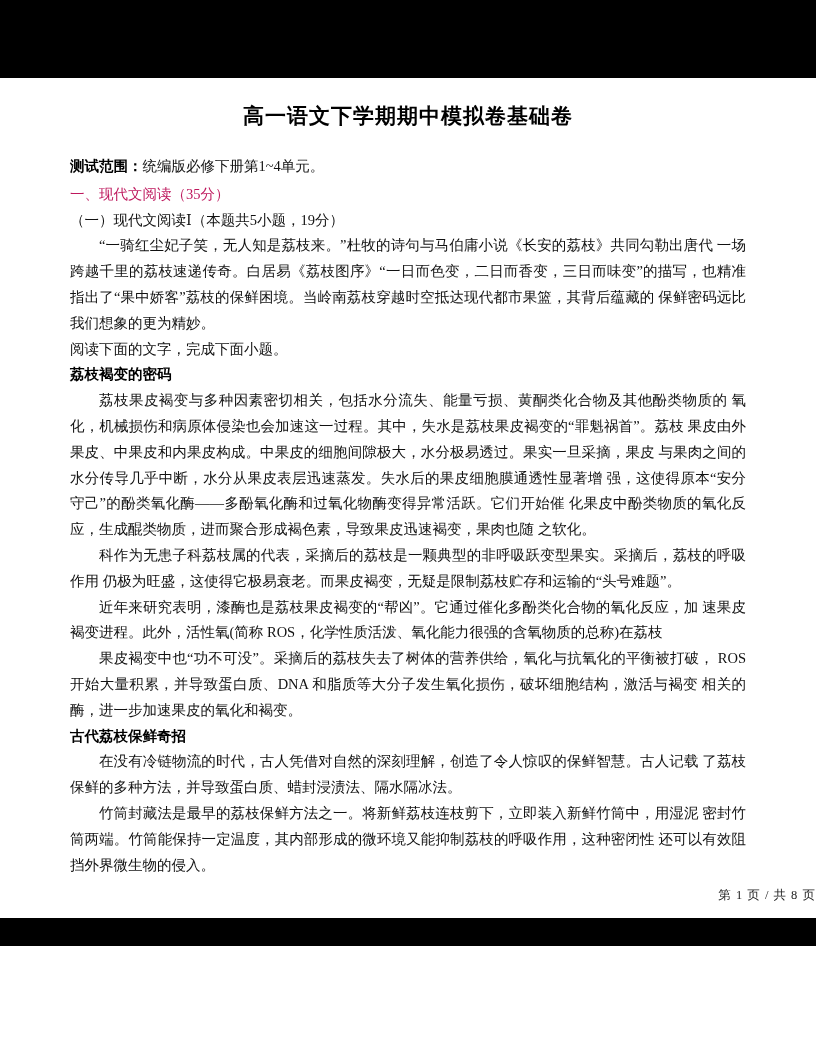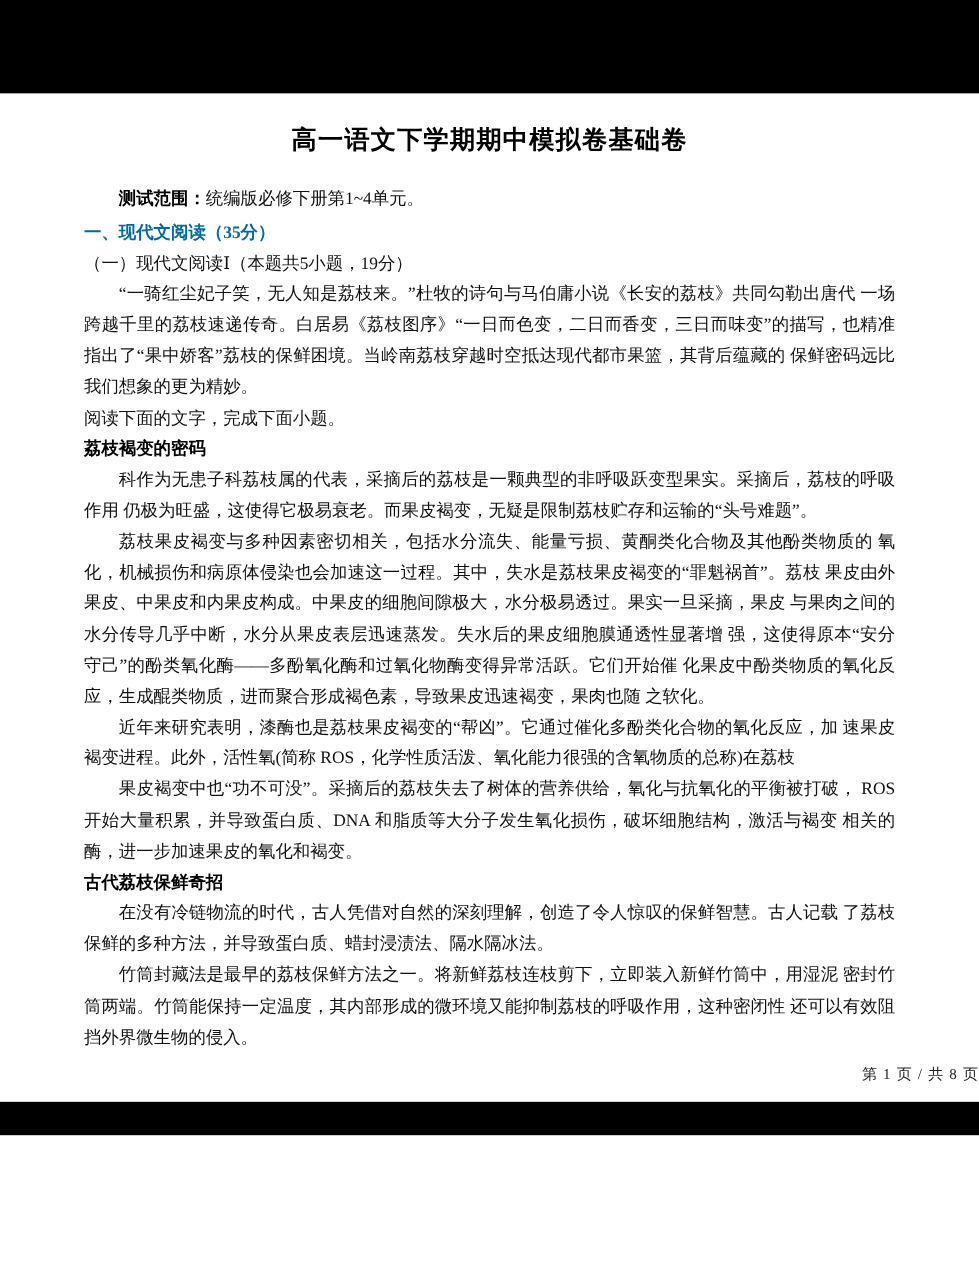--- a/index.html
+++ b/index.html
@@ -24,23 +24,23 @@
   }
   .exam-title {
     text-align: center;
     font-size: 21px;
     font-weight: bold;
     letter-spacing: 1px;
     margin: 10px 0 24px 0;
     color: #000;
   }
   .line { font-size: 14.5px; line-height: 25.8px; color: #111; }
-  .meta-line { margin-bottom: 2px; margin-left: 29px; }
+  .meta-line { margin-bottom: 2px; }
   .bold { font-weight: bold; color: #000; }
-  .sec-heading { font-weight: bold; color: #0369a1; }
+  .sec-heading { font-weight: normal; color: #be185d; }
   .para {
     text-align: justify;
     text-indent: 2em;
   }
   .passage-subheading {
     text-align: left;
     font-weight: bold;
     font-size: 14.5px;
     line-height: 25.8px;
     color: #000;
@@ -71,23 +71,23 @@
     <p class="line sec-heading">一、现代文阅读（35分）</p>
 
     <p class="line">（一）现代文阅读Ⅰ（本题共5小题，19分）</p>
 
     <p class="line para">“一骑红尘妃子笑，无人知是荔枝来。”杜牧的诗句与马伯庸小说《长安的荔枝》共同勾勒出唐代 一场跨越千里的荔枝速递传奇。白居易《荔枝图序》“一日而色变，二日而香变，三日而味变”的描写，也精准指出了“果中娇客”荔枝的保鲜困境。当岭南荔枝穿越时空抵达现代都市果篮，其背后蕴藏的 保鲜密码远比我们想象的更为精妙。</p>
 
     <p class="line">阅读下面的文字，完成下面小题。</p>
 
     <h3 class="passage-subheading">荔枝褐变的密码</h3>
 
+    <p class="line para">荔枝果皮褐变与多种因素密切相关，包括水分流失、能量亏损、黄酮类化合物及其他酚类物质的 氧化，机械损伤和病原体侵染也会加速这一过程。其中，失水是荔枝果皮褐变的“罪魁祸首”。荔枝 果皮由外果皮、中果皮和内果皮构成。中果皮的细胞间隙极大，水分极易透过。果实一旦采摘，果皮 与果肉之间的水分传导几乎中断，水分从果皮表层迅速蒸发。失水后的果皮细胞膜通透性显著增 强，这使得原本“安分守己”的酚类氧化酶——多酚氧化酶和过氧化物酶变得异常活跃。它们开始催 化果皮中酚类物质的氧化反应，生成醌类物质，进而聚合形成褐色素，导致果皮迅速褐变，果肉也随 之软化。</p>
+
     <p class="line para">科作为无患子科荔枝属的代表，采摘后的荔枝是一颗典型的非呼吸跃变型果实。采摘后，荔枝的呼吸作用 仍极为旺盛，这使得它极易衰老。而果皮褐变，无疑是限制荔枝贮存和运输的“头号难题”。</p>
-
-    <p class="line para">荔枝果皮褐变与多种因素密切相关，包括水分流失、能量亏损、黄酮类化合物及其他酚类物质的 氧化，机械损伤和病原体侵染也会加速这一过程。其中，失水是荔枝果皮褐变的“罪魁祸首”。荔枝 果皮由外果皮、中果皮和内果皮构成。中果皮的细胞间隙极大，水分极易透过。果实一旦采摘，果皮 与果肉之间的水分传导几乎中断，水分从果皮表层迅速蒸发。失水后的果皮细胞膜通透性显著增 强，这使得原本“安分守己”的酚类氧化酶——多酚氧化酶和过氧化物酶变得异常活跃。它们开始催 化果皮中酚类物质的氧化反应，生成醌类物质，进而聚合形成褐色素，导致果皮迅速褐变，果肉也随 之软化。</p>
 
     <p class="line para">近年来研究表明，漆酶也是荔枝果皮褐变的“帮凶”。它通过催化多酚类化合物的氧化反应，加 速果皮褐变进程。此外，活性氧(简称 ROS，化学性质活泼、氧化能力很强的含氧物质的总称)在荔枝</p>
 
     <p class="line para">果皮褐变中也“功不可没”。采摘后的荔枝失去了树体的营养供给，氧化与抗氧化的平衡被打破， ROS 开始大量积累，并导致蛋白质、DNA 和脂质等大分子发生氧化损伤，破坏细胞结构，激活与褐变 相关的酶，进一步加速果皮的氧化和褐变。</p>
 
     <h3 class="passage-subheading">古代荔枝保鲜奇招</h3>
 
     <p class="line para">在没有冷链物流的时代，古人凭借对自然的深刻理解，创造了令人惊叹的保鲜智慧。古人记载 了荔枝保鲜的多种方法，并导致蛋白质、蜡封浸渍法、隔水隔冰法。</p>
 
     <p class="line para">竹筒封藏法是最早的荔枝保鲜方法之一。将新鲜荔枝连枝剪下，立即装入新鲜竹筒中，用湿泥 密封竹筒两端。竹筒能保持一定温度，其内部形成的微环境又能抑制荔枝的呼吸作用，这种密闭性 还可以有效阻挡外界微生物的侵入。</p>

